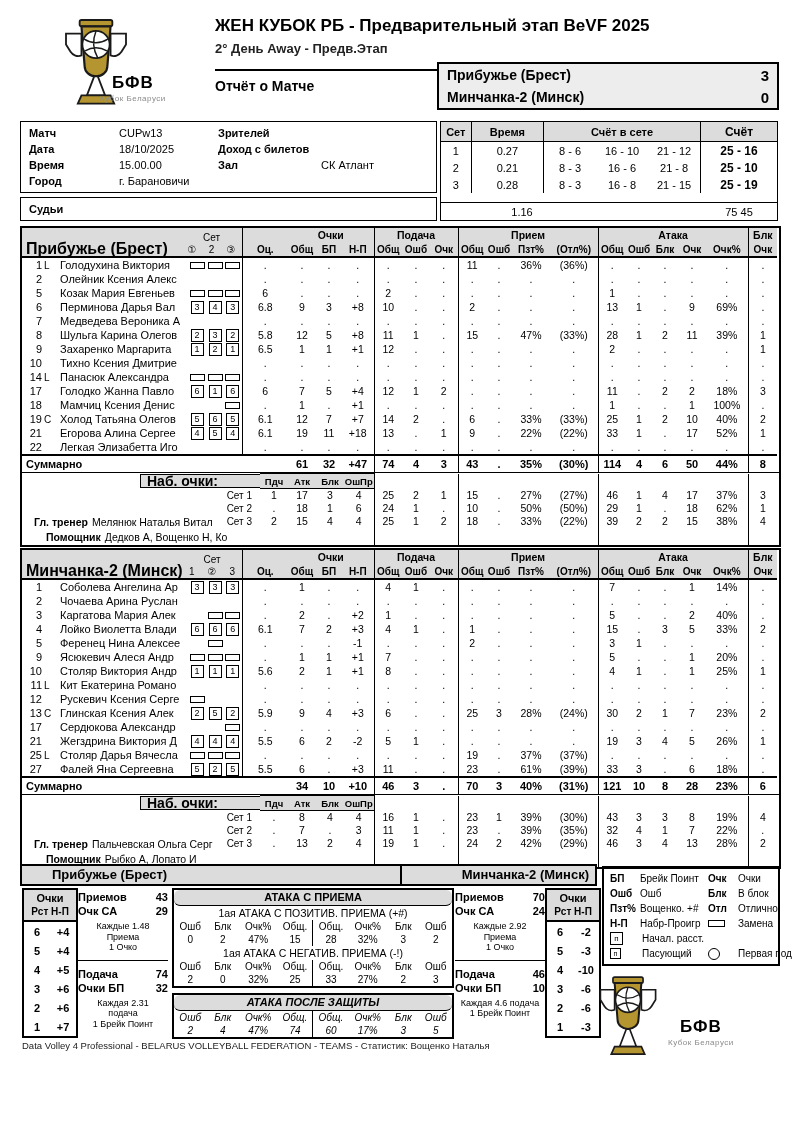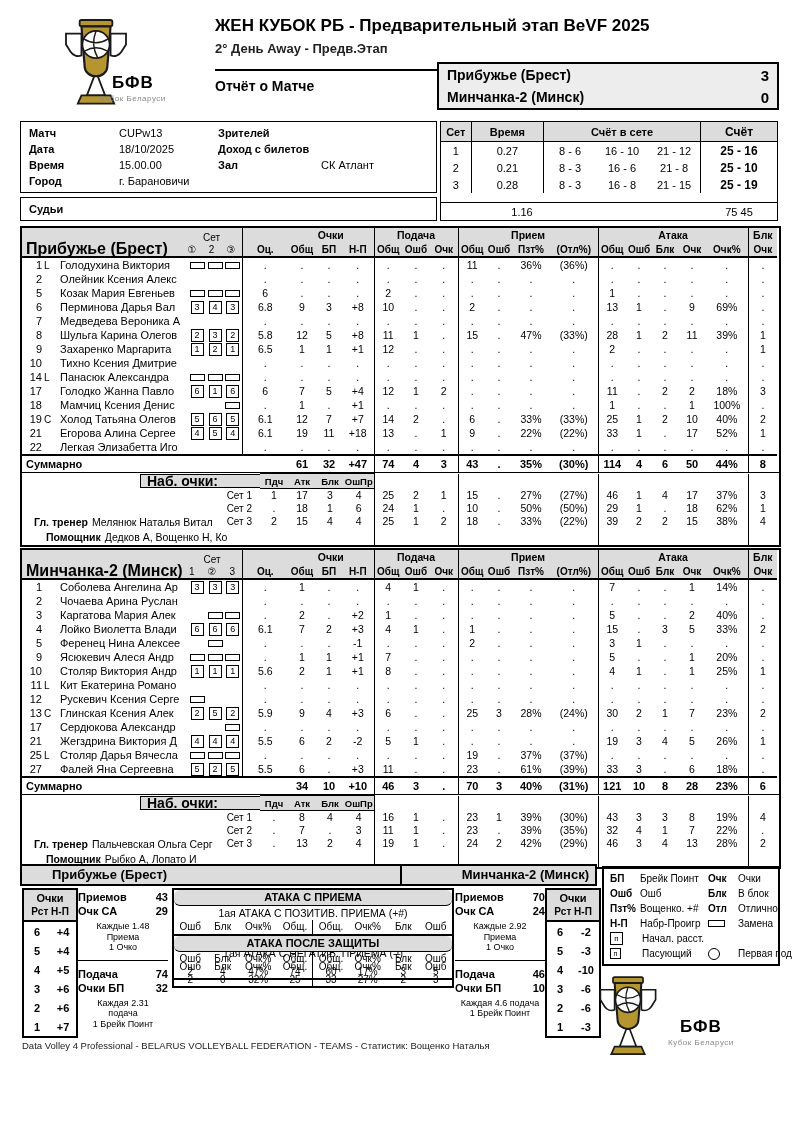--- a/index.html
+++ b/index.html
@@ -1478,21 +1478,21 @@
             <td class="c-a4">25</td>
             <td class="c-a5">33</td>
             <td class="c-a6">27%</td>
             <td class="c-a7">2</td>
             <td class="c-a8">3</td>
           </tr>
         </tbody>
     </table>
   </div>
 
-  <div class="atkbox" style="top:934px;">
+  <div class="atkbox" style="top:993px;font-style:italic;">
     <div class="atk-title">АТАКА ПОСЛЕ ЗАЩИТЫ</div>
     <table class="atktable">
       <colgroup>
           <col style="width:32px">
           <col style="width:32px">
           <col style="width:38px">
           <col style="width:35px">
           <col style="width:35px">
           <col style="width:38px">
           <col style="width:32px">

